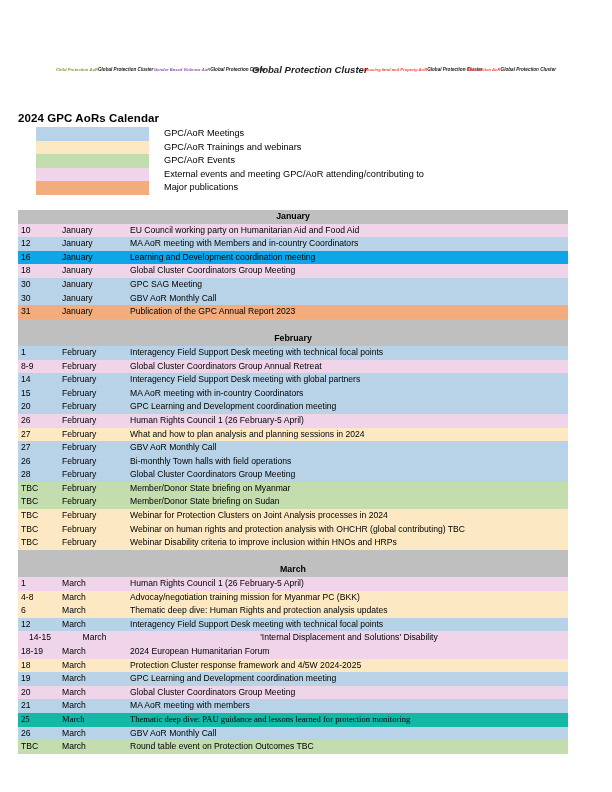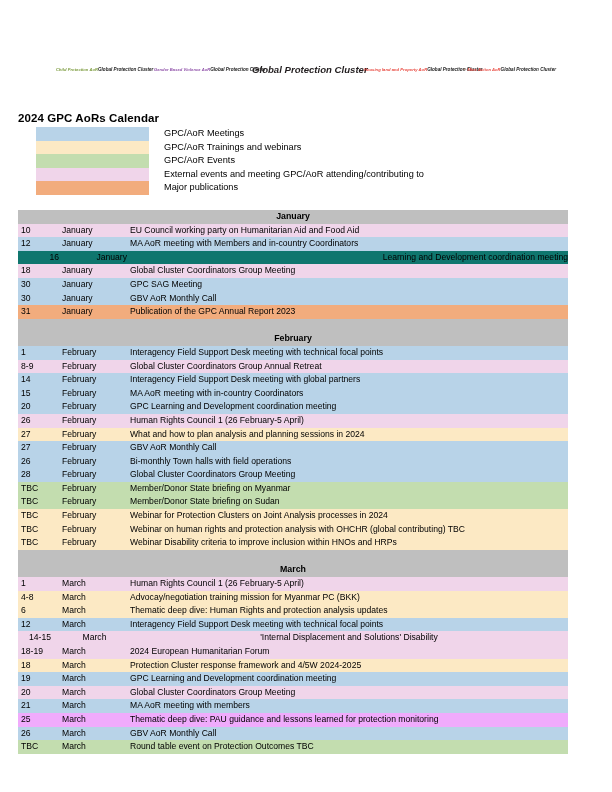--- a/index.html
+++ b/index.html
@@ -281,21 +281,21 @@
         <tr class="event-row" style="background: rgb(240, 213, 234);">
           <td>10</td>
           <td>January</td>
           <td>EU Council working party on Humanitarian Aid and Food Aid</td>
         </tr>
         <tr class="event-row" style="background: rgb(184, 211, 232);">
           <td>12</td>
           <td>January</td>
           <td>MA AoR meeting with Members and in-country Coordinators</td>
         </tr>
-        <tr class="event-row" style="background: #0f766e; text-align: right;">
+        <tr class="event-row" style="background: #0ea5e9;">
           <td>16</td>
           <td>January</td>
           <td>Learning and Development coordination meeting</td>
         </tr>
         <tr class="event-row" style="background: rgb(240, 213, 234);">
           <td>18</td>
           <td>January</td>
           <td>Global Cluster Coordinators Group Meeting</td>
         </tr>
         <tr class="event-row" style="background: rgb(184, 211, 232);">
@@ -443,21 +443,21 @@
         <tr class="event-row" style="background: rgb(240, 213, 234);">
           <td>20</td>
           <td>March</td>
           <td>Global Cluster Coordinators Group Meeting</td>
         </tr>
         <tr class="event-row" style="background: rgb(184, 211, 232);">
           <td>21</td>
           <td>March</td>
           <td>MA AoR meeting with members</td>
         </tr>
-        <tr class="event-row" style="background: #f0abfc;">
+        <tr class="event-row" style="background: #14b8a6; font-family: Liberation Serif, serif;">
           <td>25</td>
           <td>March</td>
           <td>Thematic deep dive: PAU guidance and lessons learned for protection monitoring</td>
         </tr>
         <tr class="event-row" style="background: rgb(184, 211, 232);">
           <td>26</td>
           <td>March</td>
           <td>GBV AoR Monthly Call</td>
         </tr>
         <tr class="event-row" style="background: rgb(195, 221, 175);">

